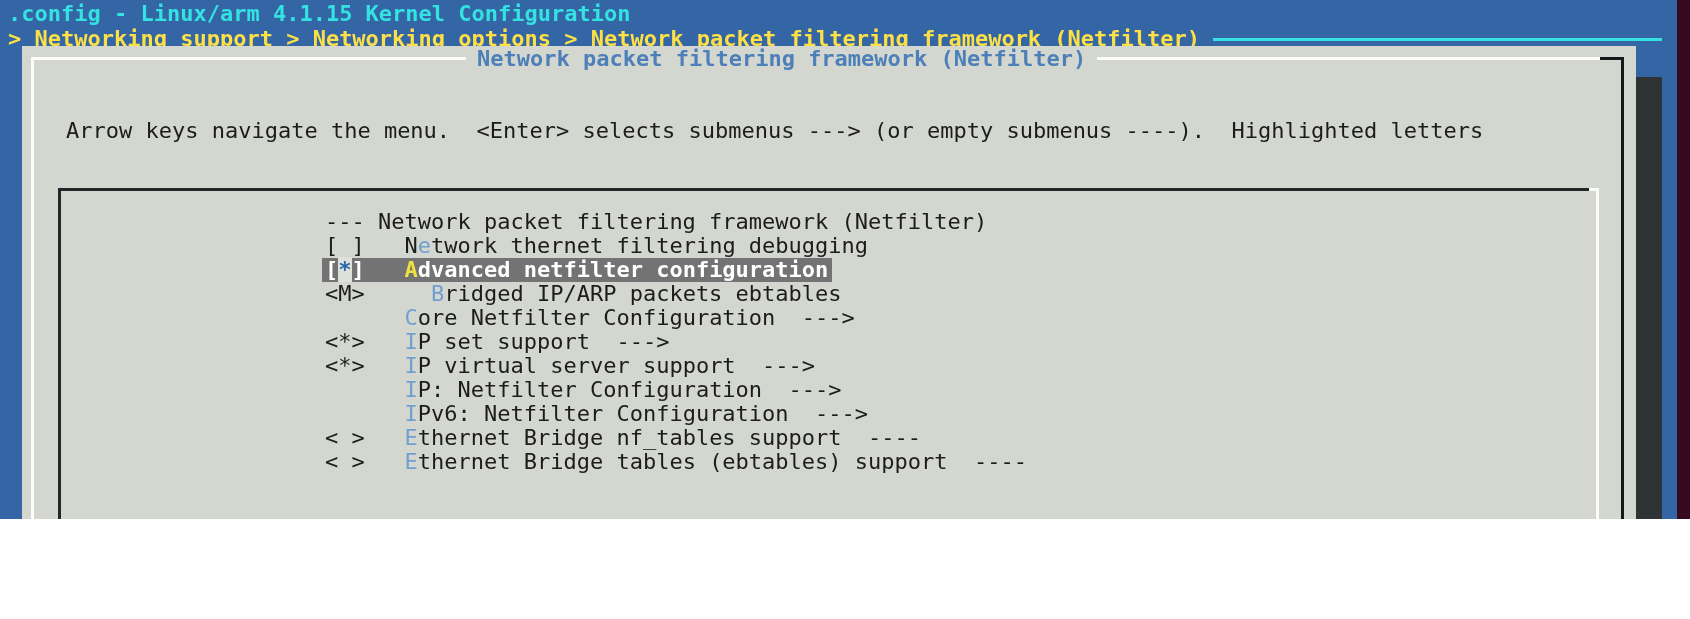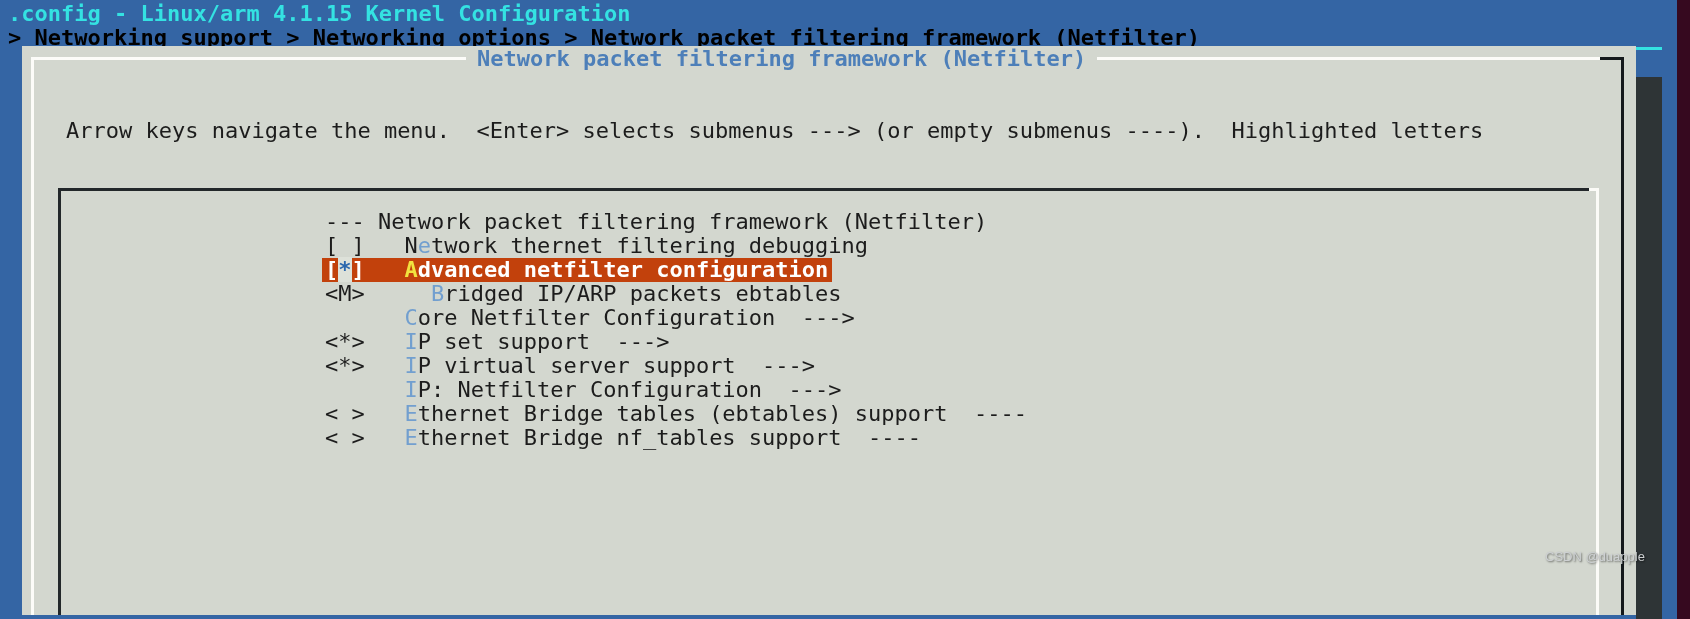--- a/index.html
+++ b/index.html
@@ -2,32 +2,32 @@
 <html><head>
 <meta charset="utf-8">
 <style>
   html,body{margin:0;padding:0;}
   body{
     width:1690px;height:619px;overflow:hidden;
     font-family:"DejaVu Sans Mono",monospace;
     font-size:22px;
   }
   #screen{
-    position:relative;width:1690px;height:619px;
+    position:relative;width:1690px;height:519px;
     background:#3465a4;overflow:hidden;
   }
   
   .tline1{
     position:absolute;left:8px;top:2px;height:24px;line-height:24px;
     color:#34e2e2;font-weight:bold;white-space:pre;
   }
   .tline2{
     position:absolute;left:8px;top:26px;right:28px;height:24px;
-    display:flex;align-items:flex-end;
-    color:#000000;font-weight:bold;white-space:pre;
+    display:flex;align-items:center;
+    color:#fde047;font-weight:bold;white-space:pre;
   }
   .tline2 .hline{flex:1;height:3px;background:#34e2e2;margin-left:13px;margin-top:2px;}
   
   .dialog{
     position:absolute;left:22px;top:46px;width:1614px;height:569px;
     background:#d3d7cf;overflow:hidden;color:#1c1c1c;
   }
   .shadow{
     position:absolute;left:1636px;top:77px;width:26px;height:542px;
     background:#2e3436;
@@ -66,21 +66,21 @@
   }
   .menubox .wcorner{
     position:absolute;top:-3px;right:-3px;width:10px;height:3px;background:#fbfbf7;
   }
   .menulist{
     position:absolute;left:303px;top:145px;z-index:2;margin-top:19px;
   }
   .mrow{height:24px;line-height:24px;white-space:pre;color:#1c1c1c;}
   .mrow .hk{color:#729fcf;}
   .mrow.sel .rowspan{
-    background:#c2410c;color:#ffffff;font-weight:bold;
+    background:#737373;color:#ffffff;font-weight:bold;
     display:inline-block;margin-left:-3px;padding:0 4px 0 3px;
   }
   .mrow.sel .hk{color:#f2e23f;}
   .mrow.sel .cursor{background:#dde1d9;color:#2a67ad;}
   .watermark{
     position:absolute;left:1545px;top:549px;z-index:5;
     font-family:"Liberation Sans",sans-serif;font-size:13px;
     color:#cdd0d2;text-shadow:1px 1px 2px rgba(0,0,0,0.55);
   }
 </style>
@@ -115,20 +115,21 @@
 
     <div class="menulist" id="menulist">
         <div class="mrow"><span class="rowspan"><span>--- </span><span>Network packet filtering framework (Netfilter)</span></span></div>
         <div class="mrow"><span class="rowspan"><span>[ ]   </span><span>N</span><span class="hk">e</span><span>twork thernet filtering debugging</span></span></div>
         <div class="mrow sel"><span class="rowspan"><span>[</span><span class="cursor">*</span><span>]   </span><span class="hk">A</span><span>dvanced netfilter configuration</span></span></div>
         <div class="mrow"><span class="rowspan"><span>&lt;M&gt;     </span><span class="hk">B</span><span>ridged IP/ARP packets ebtables</span></span></div>
         <div class="mrow"><span class="rowspan"><span>      </span><span class="hk">C</span><span>ore Netfilter Configuration  ---&gt;</span></span></div>
         <div class="mrow"><span class="rowspan"><span>&lt;*&gt;   </span><span class="hk">I</span><span>P set support  ---&gt;</span></span></div>
         <div class="mrow"><span class="rowspan"><span>&lt;*&gt;   </span><span class="hk">I</span><span>P virtual server support  ---&gt;</span></span></div>
         <div class="mrow"><span class="rowspan"><span>      </span><span class="hk">I</span><span>P: Netfilter Configuration  ---&gt;</span></span></div>
+        <div class="mrow"><span class="rowspan"><span>      </span><span class="hk">I</span><span>Pv6: Netfilter Configuration  ---&gt;</span></span></div>
+        <div class="mrow"><span class="rowspan"><span>&lt; &gt;   </span><span class="hk">E</span><span>thernet Bridge nf_tables support  ----</span></span></div>
         <div class="mrow"><span class="rowspan"><span>&lt; &gt;   </span><span class="hk">E</span><span>thernet Bridge tables (ebtables) support  ----</span></span></div>
-        <div class="mrow"><span class="rowspan"><span>&lt; &gt;   </span><span class="hk">E</span><span>thernet Bridge nf_tables support  ----</span></span></div>
       </div>
   </div>
 
   <div class="watermark">CSDN @duapple</div>
 
 </div>
 
 </body></html>

